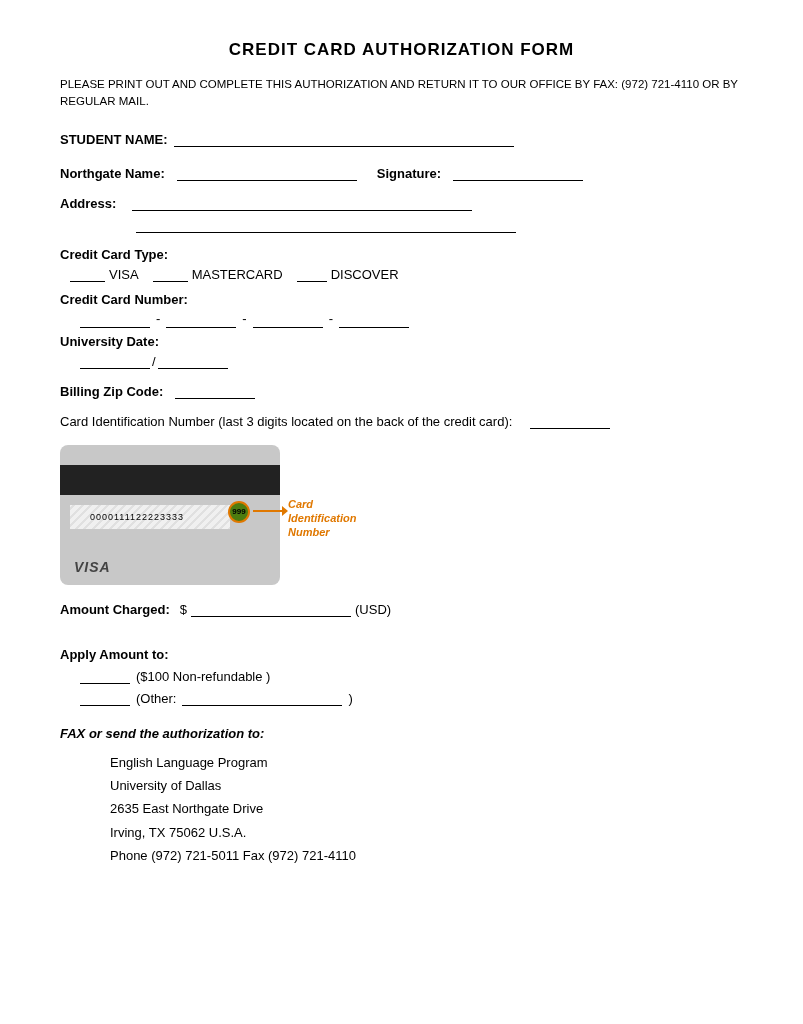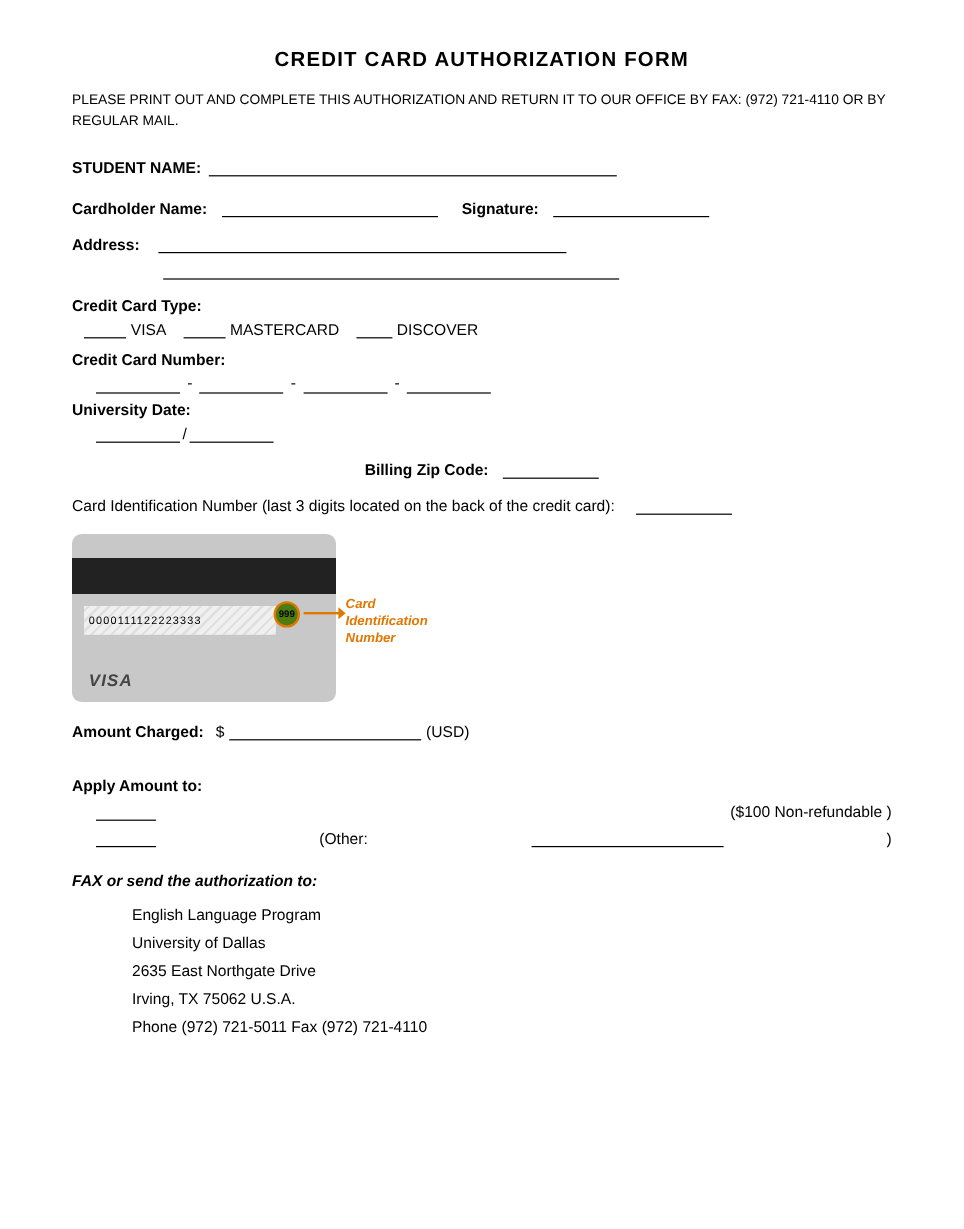--- a/index.html
+++ b/index.html
@@ -123,21 +123,20 @@
       gap: 2px;
       margin-left: 20px;
       margin-top: 4px;
     }
 
     .billing-zip-row {
       display: flex;
       align-items: flex-end;
       margin-bottom: 14px;
       gap: 6px;
-      justify-content: center;
     }
 
     .card-id-row {
       display: flex;
       align-items: flex-end;
       margin-bottom: 16px;
       gap: 18px;
       flex-wrap: wrap;
     }
 
@@ -169,21 +168,21 @@
       height: 24px;
       background: repeating-linear-gradient(
         -45deg,
         #e0e0e0,
         #e0e0e0 2px,
         #f0f0f0 2px,
         #f0f0f0 6px
       );
       display: flex;
       align-items: center;
-      padding-left: 4px;
+      padding-left: 20px;
       font-size: 9px;
     }
 
     .card-number-display {
       font-size: 9px;
       color: #000;
       letter-spacing: 1px;
     }
 
     .card-cvv-circle {
@@ -255,21 +254,20 @@
     .apply-amount-section {
       margin-bottom: 20px;
     }
 
     .apply-amount-option {
       display: flex;
       align-items: flex-end;
       margin-left: 20px;
       margin-top: 6px;
       gap: 6px;
-      justify-content: space-between;
     }
 
     .fax-section {
       margin-bottom: 14px;
     }
 
     .fax-label {
       font-weight: bold;
       font-style: italic;
       margin-bottom: 10px;
@@ -297,21 +295,21 @@
 
 <div class="instructions">PLEASE PRINT OUT AND COMPLETE THIS AUTHORIZATION AND RETURN IT TO OUR OFFICE BY FAX: (972) 721-4110 OR BY REGULAR MAIL.</div>
 
 <div class="student-name-row">
   <span class="form-label">STUDENT NAME:</span>
   <span class="underline" style="min-width:340px;">&nbsp;</span>
 </div>
 
 <div class="cardholder-row">
   <div class="inline-group">
-    <span class="form-label">Cardholder Name:</span>
+    <span class="form-label">Northgate Name:</span>
     <span class="underline-medium">&nbsp;</span>
   </div>
   <div class="inline-group">
     <span class="form-label">Signature:</span>
     <span class="underline-short">&nbsp;</span>
   </div>
 </div>
 
 <div class="address-section">
   <div class="address-label-row">

